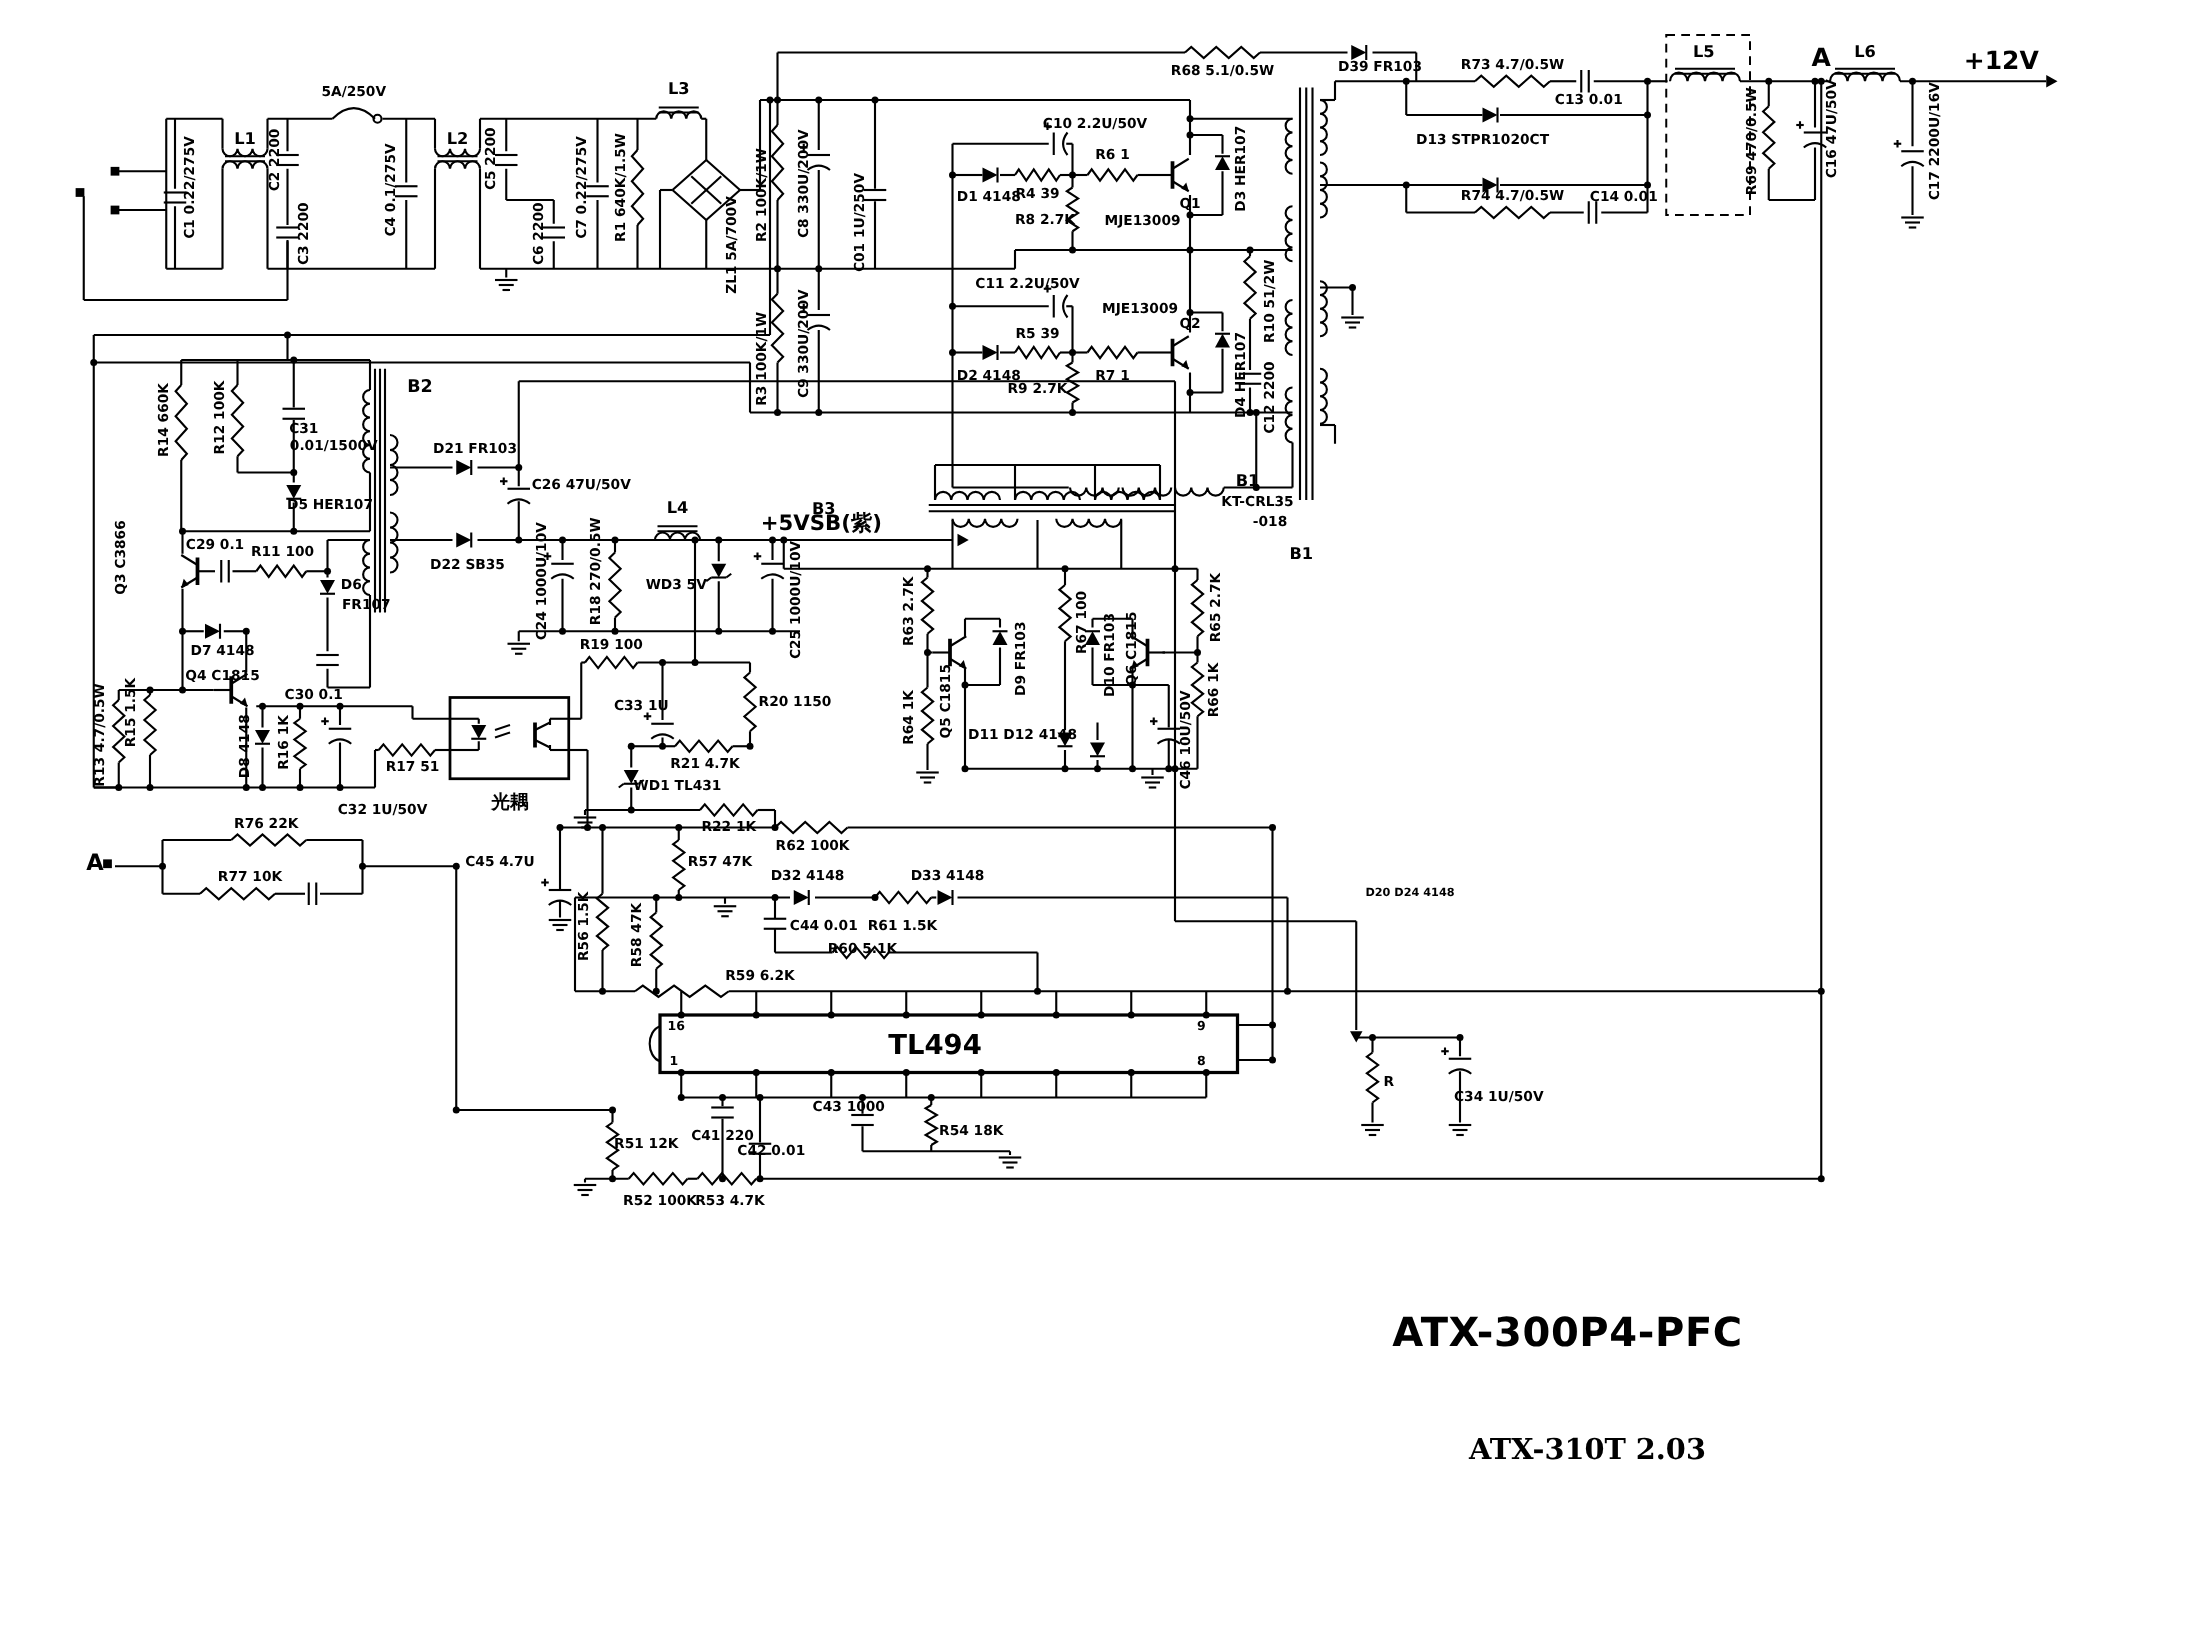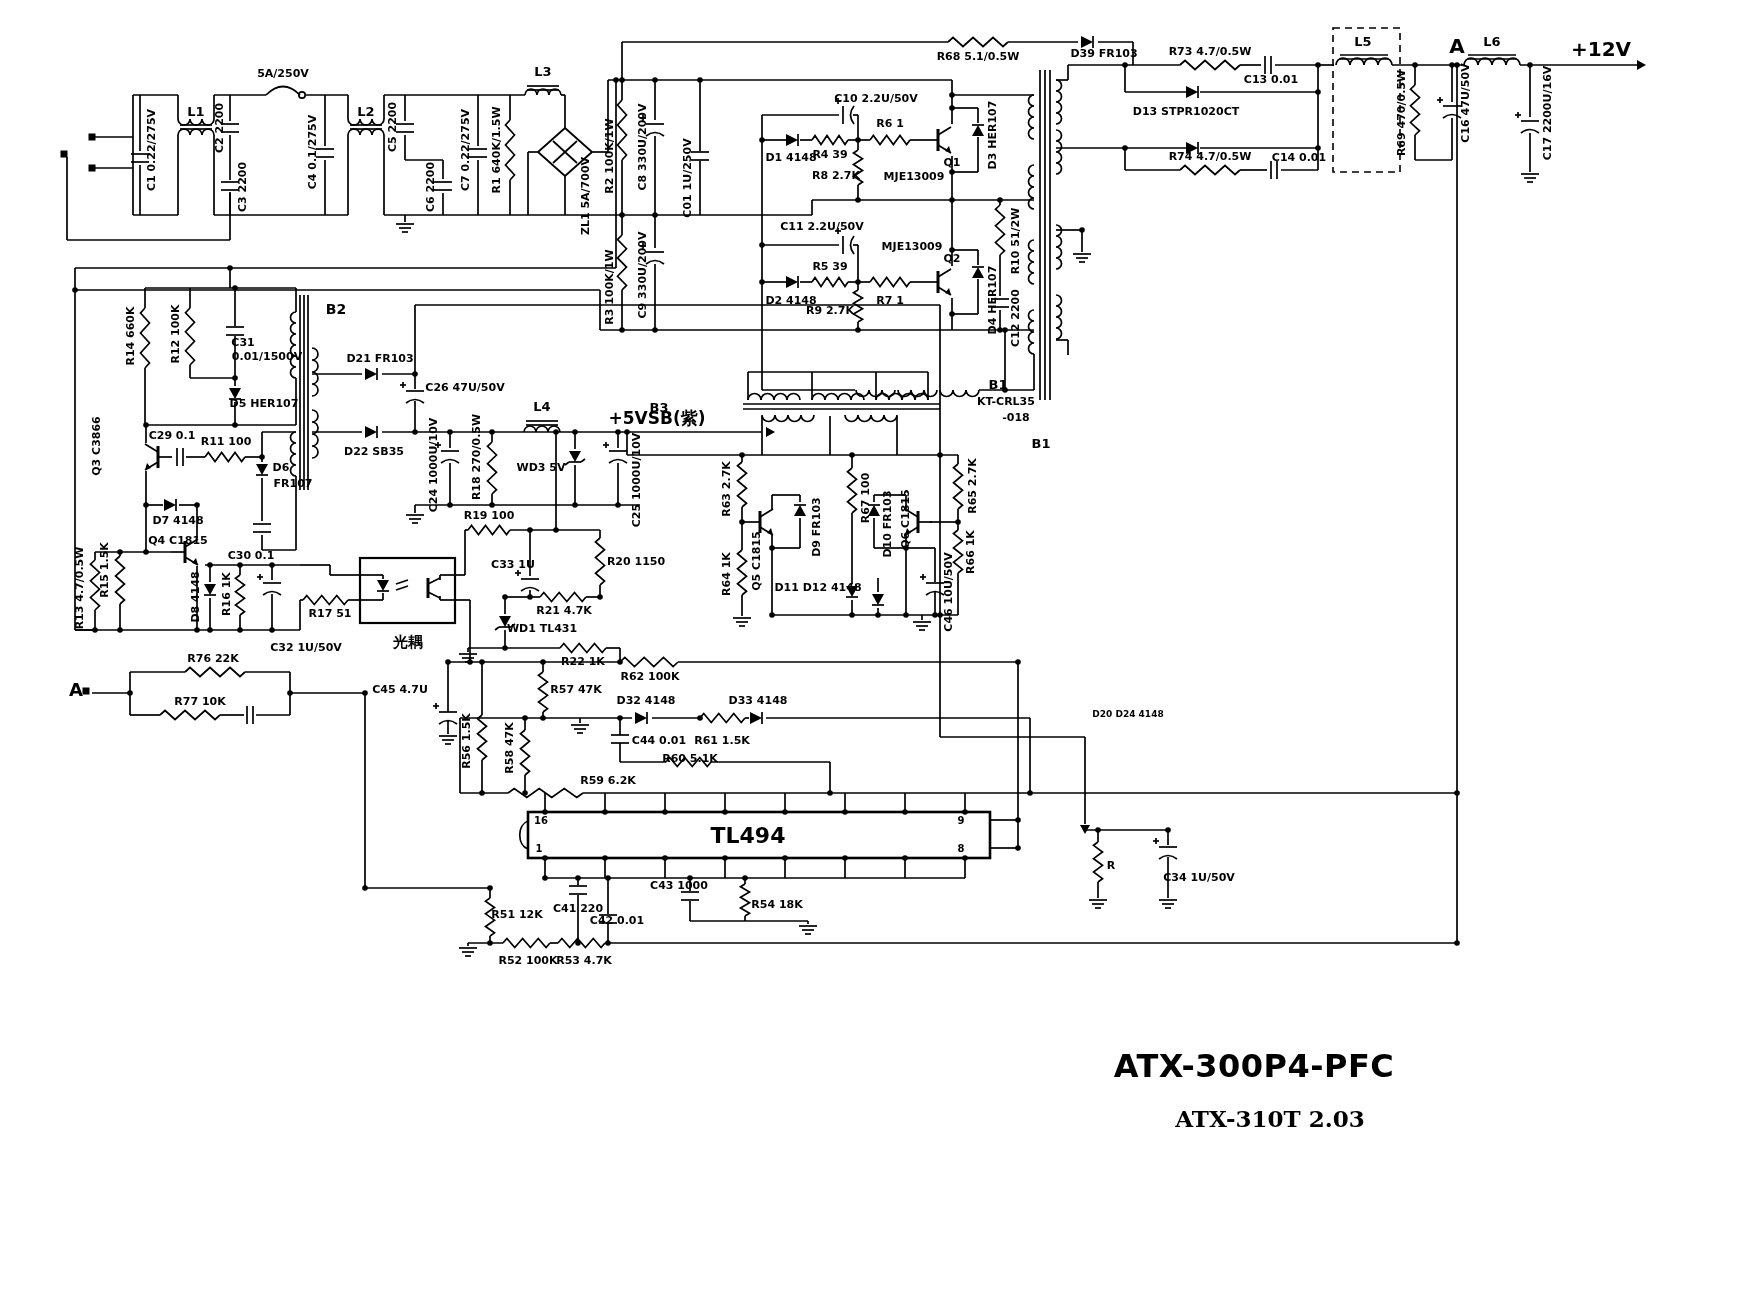--- a/index.html
+++ b/index.html
@@ -1,21 +1,21 @@
 <!DOCTYPE html>
 <html><head>
 <meta charset="utf-8">
 <style>
   html,body{margin:0;padding:0;background:#fff;}
   #stage{position:relative;width:1748px;height:1310px;background:#fff;overflow:hidden;
          font-family:"DejaVu Sans",sans-serif;}
   svg{position:absolute;left:0;top:0;}
   .t1{position:absolute;left:1220px;top:1066px;transform:translate(-50%,-50%);
       font-family:"DejaVu Sans",sans-serif;font-weight:bold;font-size:32px;letter-spacing:.5px;color:#000;white-space:nowrap;margin-left:34px;}
-  .t2{position:absolute;left:1270px;top:1118px;transform:translate(-50%,-50%);
+  .t2{position:absolute;left:1270px;top:1160px;transform:translate(-50%,-50%);
       font-family:"DejaVu Serif",serif;font-weight:bold;font-size:23px;color:#000;white-space:nowrap;}
 </style>
 </head>
 <body>
 
 <div id="stage">
   <svg id="schem" width="1748" height="1310" viewBox="0 0 1748 1310">
       <g stroke="#000" fill="none" stroke-width="1.7">
         <line x1="95" y1="137" x2="133" y2="137" stroke-width="1.7"></line>
         <line x1="95" y1="168" x2="133" y2="168" stroke-width="1.7"></line>

